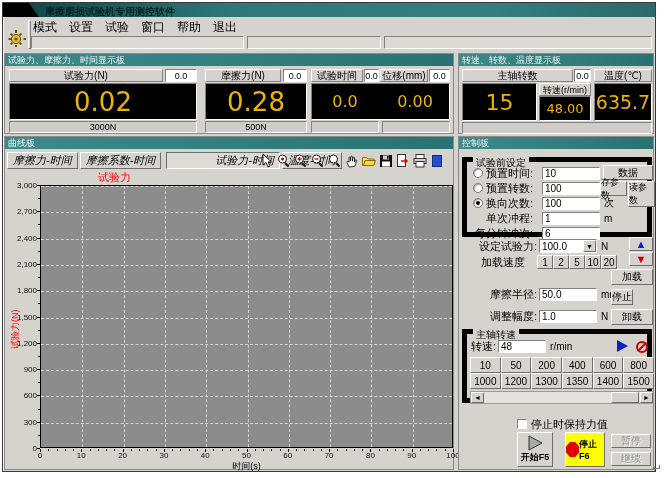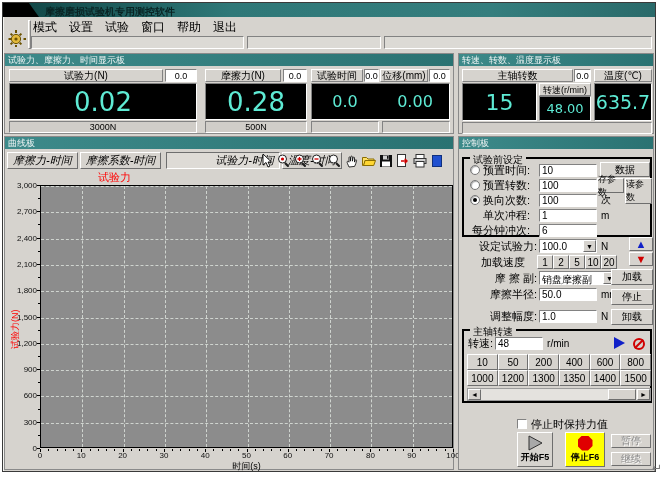--- a/index.html
+++ b/index.html
@@ -28,36 +28,36 @@
   .grip { position:absolute; width:3px; background:#d6d3ce; border-top:1px solid #fff;
     border-left:1px solid #fff; border-bottom:1px solid #828282; border-right:1px solid #828282; }
   .panel { position:absolute; background:#d6d3ce; border:1px solid #8a8a8a; }
   .phead { position:absolute; left:0; top:0; width:100%; height:12px;
     background:linear-gradient(90deg,#3d8a8a,#2a7272); color:#eef4f4; font-size:9px;
     line-height:12px; padding-left:3px; overflow:hidden; }
   .labelbar { position:absolute; height:13px; background:#d6d3ce; text-align:center;
     font-size:10px; line-height:12px; color:#000; overflow:hidden; }
   .peak { position:absolute; height:13px; background:#fff; font-size:9px; line-height:12px;
     text-align:center; color:#000; }
-  .display { position:absolute; background:#000; color:#5eead4; display:flex;
+  .display { position:absolute; background:#000; color:#eab308; display:flex;
     align-items:center; justify-content:center; font-family:"DejaVu Sans",sans-serif; }
   .range { position:absolute; height:12px; background:#d0cdc8; text-align:center;
     font-size:9px; line-height:11px; color:#000; }
   .tabbtn { height:17px; padding:0 5px; display:flex; align-items:center; font-size:11px;font-style:italic; }
   .tabbtn.active { border-top:1px solid #6e6e6e; border-left:1px solid #6e6e6e;
     border-bottom:1px solid #fff; border-right:1px solid #fff; background:#dedbd6; }
   .tbicon { width:16px; height:16px; display:inline-block; cursor:pointer; }
   .tbicon svg { width:16px; height:16px; display:block; }
   .plot { position:absolute; background:#8c8c8c; border:1px solid #000; overflow:hidden; }
   .hgrid { position:absolute; left:0; width:100%; height:0; border-top:1px dashed #cfd4cf; }
   .vgrid { position:absolute; top:0; height:100%; width:0; border-left:1px dashed #cfd4cf; }
   .ytick { position:absolute; width:32px; text-align:right; font-size:8px; color:#111; }
   .xtick { position:absolute; width:24px; text-align:center; font-size:8px; color:#111; }
   .tickmark { position:absolute; background:#000; }
-  .group { position:absolute; border:2px solid #000000; }
+  .group { position:absolute; border:5px solid #000000; }
   .grouptitle { position:absolute; top:-6px; left:6px; background:#d6d3ce; padding:0 3px;
     font-size:10px; color:#000; }
   .frow { position:absolute; height:14px; display:flex; align-items:center; font-size:11px; }
   .radio { width:10px; height:10px; border-radius:50%; background:#fff;
     border:1px solid #777; box-shadow:inset 1px 1px 1px #aaa; margin-right:3px; flex:none;
     display:flex; align-items:center; justify-content:center; cursor:pointer; }
   .radio.checked::after { content:''; width:4px; height:4px; border-radius:50%; background:#000; }
   .txt { height:13px; background:#fff; border-top:1px solid #828282; border-left:1px solid #828282;
     border-bottom:1px solid #fff; border-right:1px solid #fff; font-size:10px; padding:0 2px;
     font-family:"Liberation Sans","DejaVu Sans",sans-serif; color:#000; }
@@ -421,42 +421,35 @@
     <div class="frow" style="left:22px;top:118px;">
       <span style="width:56px;">加载速度</span>
       <span id="loadspeed" style="display:flex;">
           <div class="btn" style="width: 16px; height: 14px;">1</div>
           <div class="btn" style="width: 16px; height: 14px;">2</div>
           <div class="btn" style="width: 16px; height: 14px;">5</div>
           <div class="btn" style="width: 16px; height: 14px;">10</div>
           <div class="btn" style="width: 16px; height: 14px;">20</div>
         </span>
     </div>
-    <div class="frow" style="left:14px;top:134px;">
-      <span style="width:64px;text-align:right;">摩 擦 副:</span>
-      <span class="combo" style="width:78px;margin-left:2px;">
-        <span>销盘摩擦副</span>
-        <span class="dd">▼</span>
-      </span>
-    </div>
     <div class="frow" style="left:14px;top:150px;">
       <span style="width:64px;text-align:right;">摩擦半径:</span>
       <input class="txt" style="width: 58px; margin-left: 2px;" value="50.0">
       <span class="unit">mm</span>
     </div>
     <div class="frow" style="left:14px;top:172px;">
       <span style="width:64px;text-align:right;">调整幅度:</span>
       <input class="txt" style="width: 58px; margin-left: 2px;" value="1.0">
       <span class="unit">N</span>
     </div>
 
     <div class="btn abs" style="left:170px;top:100px;width:24px;height:14px;color:#1020c8;font-size:11px;">▲</div>
     <div class="btn abs" style="left:170px;top:115px;width:24px;height:14px;color:#d00000;font-size:11px;">▼</div>
     <div class="btn abs" style="left:152px;top:132px;width:42px;height:16px;">加载</div>
-    <div class="btn abs" style="left:152px;top:152px;width:42px;height:16px;">停止</div>
+    <div class="btn abs" style="left:152px;top:152px;width:22px;height:16px;">停止</div>
     <div class="btn abs" style="left:152px;top:172px;width:42px;height:16px;">卸载</div>
 
     <div class="group" style="left:3px;top:192px;width:190px;height:74px;">
       <span class="grouptitle">主轴转速</span>
       <div class="frow" style="left:4px;top:5px;">
         <span>转速:</span>
         <input class="txt" style="width: 48px; margin-left: 2px;" value="48">
         <span class="unit">r/min</span>
       </div>
       <span class="abs bluearrow" style="left:150px;top:6px;"></span>
@@ -486,21 +479,21 @@
       <span class="cb"></span>
       <span>停止时保持力值</span>
     </div>
 
     <div class="btn abs" style="left:58px;top:295px;width:36px;height:35px;flex-direction:column;">
       <svg width="18" height="16" viewBox="0 0 18 16">
           <polygon points="3,1 3,15 16,8" fill="#a8a8a8" stroke="#303030"></polygon>
         </svg>
       <span style="font-size:9px;font-weight:bold;">开始F5</span>
     </div>
-    <div class="btn abs" style="left:106px;top:295px;width:40px;height:35px;flex-direction:column;background:#ffff00;">
+    <div class="btn abs" style="left:106px;top:295px;width:40px;height:35px;background:#ffff00;">
       <span class="octagon"></span>
       <span style="font-size:9px;font-weight:bold;">停止F6</span>
     </div>
     <div class="btn abs disabledbtn" style="left:152px;top:297px;width:40px;height:14px;">暂停</div>
     <div class="btn abs disabledbtn" style="left:152px;top:315px;width:40px;height:14px;">继续</div>
   </div>
 
 </div>
 <div class="returnmark">↵</div>
 

